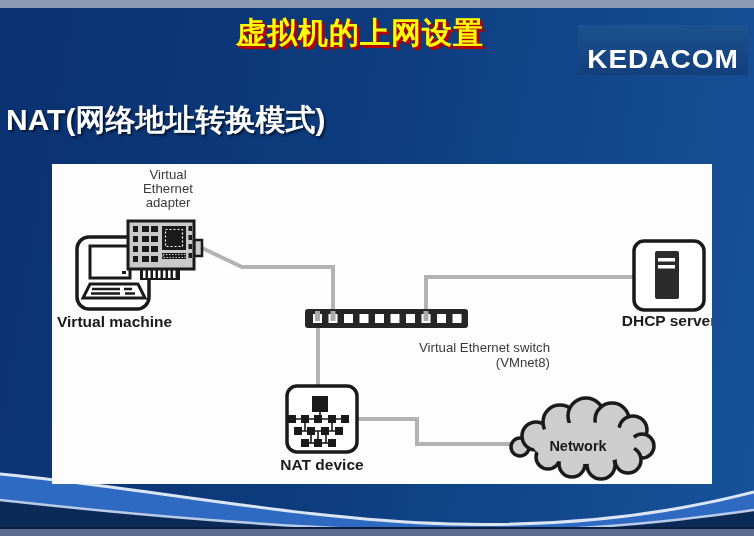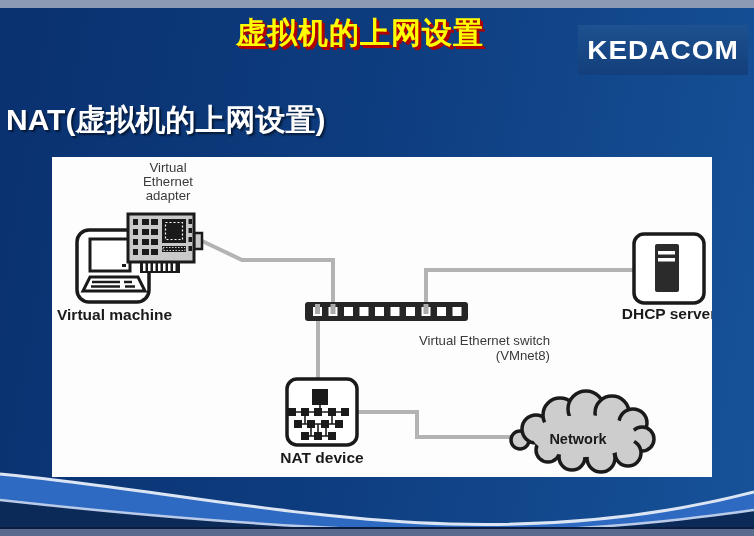--- a/index.html
+++ b/index.html
@@ -19,37 +19,37 @@
   .slide-title{
     position:absolute;left:130px;top:13px;width:460px;
     text-align:center;
     font-size:30px;font-weight:bold;color:#ffff00;
     text-shadow:3px 3px 0 #b30000,1px 1px 0 #b30000;
     letter-spacing:1px;white-space:nowrap;
   }
   .logo-patch{
     position:absolute;left:578px;top:25px;width:170px;height:50px;
     background:linear-gradient(180deg,#1d518f 0%,#133f7c 100%);
-    display:flex;align-items:center;justify-content:center;
+    display:flex;align-items:flex-end;justify-content:center;
   }
   .logo-text{
     color:#ffffff;font-size:28px;font-weight:bold;letter-spacing:1px;
     transform:scaleY(0.95);
   }
   .nat-heading{
     position:absolute;left:6px;top:100px;
     color:#ffffff;font-size:30px;font-weight:bold;
     text-shadow:2px 2px 2px rgba(0,0,0,0.55);
     white-space:nowrap;
   }
   .footer-wave{
     position:absolute;left:0;bottom:0;width:754px;height:66px;
   }
   .panel{
-    position:absolute;left:52px;top:157px;width:660px;height:320px;
+    position:absolute;left:52px;top:164px;width:660px;height:320px;
     background:#fdfdfd;
   }
   .panel svg{display:block;}
   .watermark{
     position:absolute;right:10px;bottom:8px;
     font-size:17px;color:rgba(213,221,233,0.85);
     letter-spacing:0.5px;
   }
   svg text{font-family:"Liberation Sans","DejaVu Sans",sans-serif;}
   .diag-label{font-weight:bold;font-size:15.5px;fill:#1a1a1a;}
@@ -61,21 +61,21 @@
 <div class="slide">
 
   <div class="top-strip"></div>
 
   <div class="slide-title">虚拟机的上网设置</div>
 
   <div class="logo-patch">
     <span class="logo-text">KEDACOM</span>
   </div>
 
-  <div class="nat-heading">NAT(虚拟机的上网设置)</div>
+  <div class="nat-heading">NAT(网络地址转换模式)</div>
 
   <svg class="footer-wave" width="754" height="66" viewBox="0 0 754 66">
     <path d="M0,4 C150,18 300,50 450,54 C600,58 700,36 754,22 L754,66 L0,66 Z" fill="#2e6ac2"></path>
     <path d="M0,30 C180,50 380,66 540,60 C640,56 710,46 754,40 L754,66 L0,66 Z" fill="#0c2a58"></path>
     <path d="M0,4 C150,18 300,50 450,54 C600,58 700,36 754,22" fill="none" stroke="#dce5f4" stroke-width="3"></path>
     <path d="M0,30 C180,50 380,66 540,60 C640,56 710,46 754,40" fill="none" stroke="#b9cbe8" stroke-width="2.5"></path>
     <rect x="0" y="57" width="754" height="2" fill="#0a1e40"></rect>
     <rect x="0" y="59" width="754" height="7" fill="#5a6a8e"></rect>
   </svg>
 

